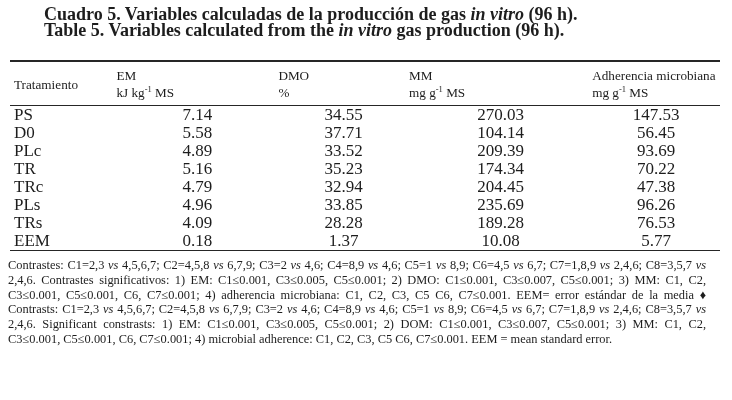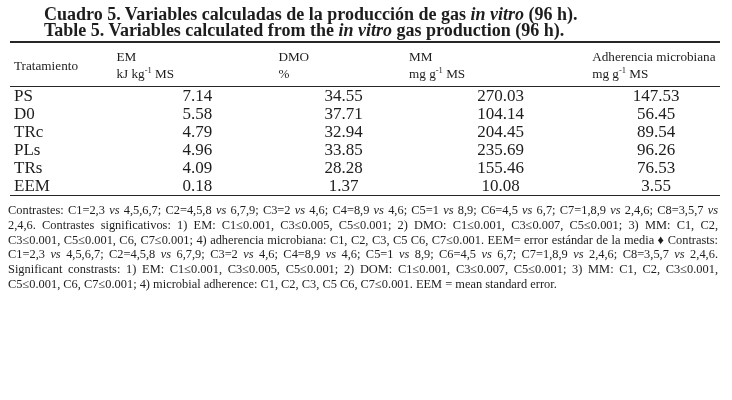--- a/index.html
+++ b/index.html
@@ -7,41 +7,41 @@
     width:732px;height:400px;background:#ffffff;
     font-family:"Liberation Serif","DejaVu Serif",serif;
     color:#1d1d1d;
     -webkit-font-smoothing:antialiased;
   }
   .page{position:relative;width:732px;height:400px;overflow:hidden;background:#ffffff;}
   .titles{padding:6px 10px 0 8px;}
   .title-line{font-weight:bold;font-size:18px;line-height:16px;white-space:nowrap;margin-left:36px;}
   table.data{
     border-collapse:collapse;table-layout:fixed;
-    width:710px;margin:3px 11px 0 10px;
+    width:710px;margin:22px 11px 0 10px;
     border-top:2px solid #262626;
     border-bottom:1.6px solid #262626;
   }
   thead th{
     border-bottom:1.6px solid #262626;
     font-weight:normal;font-size:13.2px;
     padding:5px 0 4px 0;vertical-align:middle;
   }
   .cth{text-align:left;line-height:17px;}
   th.th-left{text-align:left;}
   th.th-left .cth{text-align:left;padding-left:4px;}
   .cunit{text-align:left;line-height:17px;}
   sup{font-size:8.5px;line-height:0;}
   tbody td{
     font-size:17px;height:18px;line-height:18px;
     text-align:center;padding:0;white-space:nowrap;
   }
   td.c-left{text-align:left;padding-left:4px;}
   .footnote{
-    margin:7px 14px 0 8px;
+    margin:7px 26px 0 8px;
     font-size:12.4px;line-height:14.8px;
     text-align:justify;
   }
   i{font-style:italic;}
 </style>
 </head>
 <body>
 
 <div class="page">
   <div class="titles">
@@ -89,44 +89,58 @@
           <td>147.53</td>
         </tr>
         <tr>
           <td class="c-left">D0</td>
           <td>5.58</td>
           <td>37.71</td>
           <td>104.14</td>
           <td>56.45</td>
         </tr>
         <tr>
+          <td class="c-left">PLc</td>
+          <td>4.89</td>
+          <td>33.52</td>
+          <td>209.39</td>
+          <td>93.69</td>
+        </tr>
+        <tr>
+          <td class="c-left">TR</td>
+          <td>5.16</td>
+          <td>35.23</td>
+          <td>174.34</td>
+          <td>70.22</td>
+        </tr>
+        <tr>
           <td class="c-left">TRc</td>
           <td>4.79</td>
           <td>32.94</td>
           <td>204.45</td>
-          <td>89.54</td>
+          <td>47.38</td>
         </tr>
         <tr>
           <td class="c-left">PLs</td>
           <td>4.96</td>
           <td>33.85</td>
           <td>235.69</td>
           <td>96.26</td>
         </tr>
         <tr>
           <td class="c-left">TRs</td>
           <td>4.09</td>
           <td>28.28</td>
-          <td>155.46</td>
+          <td>189.28</td>
           <td>76.53</td>
         </tr>
         <tr>
           <td class="c-left">EEM</td>
           <td>0.18</td>
           <td>1.37</td>
           <td>10.08</td>
-          <td>3.55</td>
+          <td>5.77</td>
         </tr>
       </tbody>
   </table>
 
   <p class="footnote">Contrastes: C1=2,3 <i>vs</i> 4,5,6,7; C2=4,5,8 <i>vs</i> 6,7,9; C3=2 <i>vs</i> 4,6; C4=8,9 <i>vs</i> 4,6; C5=1 <i>vs</i> 8,9; C6=4,5 <i>vs</i> 6,7; C7=1,8,9 <i>vs</i> 2,4,6; C8=3,5,7 <i>vs</i> 2,4,6. Contrastes significativos: 1) EM: C1≤0.001, C3≤0.005, C5≤0.001; 2) DMO: C1≤0.001, C3≤0.007, C5≤0.001; 3) MM: C1, C2, C3≤0.001, C5≤0.001, C6, C7≤0.001; 4) adherencia microbiana: C1, C2, C3, C5 C6, C7≤0.001. EEM= error estándar de la media ♦ Contrasts: C1=2,3 <i>vs</i> 4,5,6,7; C2=4,5,8 <i>vs</i> 6,7,9; C3=2 <i>vs</i> 4,6; C4=8,9 <i>vs</i> 4,6; C5=1 <i>vs</i> 8,9; C6=4,5 <i>vs</i> 6,7; C7=1,8,9 <i>vs</i> 2,4,6; C8=3,5,7 <i>vs</i> 2,4,6. Significant constrasts: 1) EM: C1≤0.001, C3≤0.005, C5≤0.001; 2) DOM: C1≤0.001, C3≤0.007, C5≤0.001; 3) MM: C1, C2, C3≤0.001, C5≤0.001, C6, C7≤0.001; 4) microbial adherence: C1, C2, C3, C5 C6, C7≤0.001.  EEM = mean standard error.</p>
 </div>
 
 </body></html>

